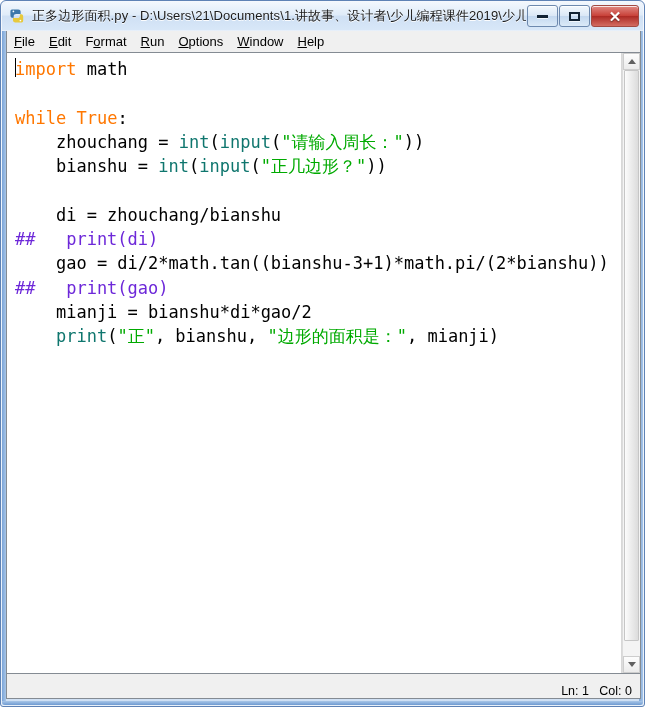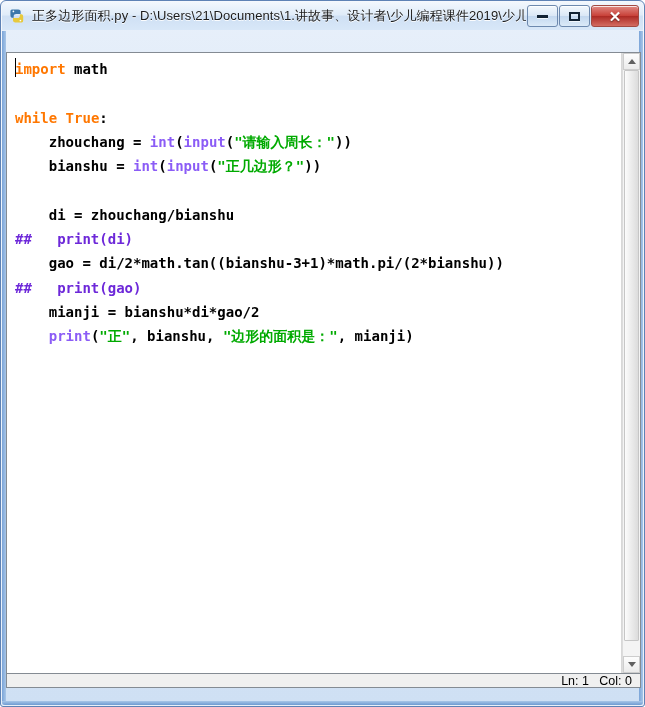--- a/index.html
+++ b/index.html
@@ -153,29 +153,28 @@
   #code-area {
     position: relative;
     flex: 1 1 auto;
     background: #ffffff;
     padding: 4px 0 0 8px;
     overflow: hidden;
     border-right: 1px solid #d8d8d8;
   }
   #code {
     font-family: "DejaVu Sans Mono", monospace;
-    font-size: 14px;
+    font-size: 17px;
     line-height: 24.3px;
     white-space: pre;
     color: #000000;
     letter-spacing: 0px;
-    font-weight: bold;
   }
   .kw   { color: #ff7700; }
-  .bi   { color: #8b5cf6; }
+  .bi   { color: #0f766e; }
   .str  { color: #00aa00; }
   .cmt  { color: #6d28d9; }
   .plain{ color: #000000; }
 
   #caret {
     position: absolute;
     left: 8px;
     top: 5px;
     width: 1px;
     height: 19px;
@@ -222,27 +221,27 @@
     border: 1px solid #c6c6c6;
     box-sizing: border-box;
     border-radius: 1px;
   }
 
   
   #statusbar {
     position: absolute;
     left: 5px; top: 673px;
     width: 635px;
-    height: 14px;
+    height: 25px;
     box-sizing: border-box;
     background: #f0f0f0;
     border: 1px solid #848b93;
     border-top: none;
     display: flex;
-    align-items: flex-start;
+    align-items: flex-end;
     justify-content: flex-end;
   }
   #status-text {
     font-size: 12.5px;
     color: #000;
     margin-right: 8px;
     font-family: "Liberation Sans", sans-serif;
     white-space: pre;
   }
 </style>
@@ -271,20 +270,29 @@
       </div>
       <div class="winbtn">
         <span class="glyph-max"></span>
       </div>
       <div class="winbtn close">
         <span class="glyph-close">✕</span>
       </div>
     </div>
   </div>
 
+  <div id="menubar">
+    <div class="menu-item"><u>F</u>ile</div>
+    <div class="menu-item"><u>E</u>dit</div>
+    <div class="menu-item">F<u>o</u>rmat</div>
+    <div class="menu-item"><u>R</u>un</div>
+    <div class="menu-item"><u>O</u>ptions</div>
+    <div class="menu-item"><u>W</u>indow</div>
+    <div class="menu-item"><u>H</u>elp</div>
+  </div>
 
   <div id="editor-wrap">
     <div id="code-area">
       <div id="caret"></div>
       <div id="code"><div><span class="kw">import</span><span class="plain"> math</span></div><div>&nbsp;</div><div><span class="kw">while</span><span class="plain"> </span><span class="kw">True</span><span class="plain">:</span></div><div><span class="plain">    zhouchang = </span><span class="bi">int</span><span class="plain">(</span><span class="bi">input</span><span class="plain">(</span><span class="str">"请输入周长："</span><span class="plain">))</span></div><div><span class="plain">    bianshu = </span><span class="bi">int</span><span class="plain">(</span><span class="bi">input</span><span class="plain">(</span><span class="str">"正几边形？"</span><span class="plain">))</span></div><div>&nbsp;</div><div><span class="plain">    di = zhouchang/bianshu</span></div><div><span class="cmt">##   print(di)</span></div><div><span class="plain">    gao = di/2*math.tan((bianshu-3+1)*math.pi/(2*bianshu))</span></div><div><span class="cmt">##   print(gao)</span></div><div><span class="plain">    mianji = bianshu*di*gao/2</span></div><div><span class="plain">    </span><span class="bi">print</span><span class="plain">(</span><span class="str">"正"</span><span class="plain">, bianshu, </span><span class="str">"边形的面积是："</span><span class="plain">, mianji)</span></div></div>
     </div>
     <div id="vscroll">
       <div class="sb-btn">
         <span class="sb-arrow-up"></span>
       </div>

